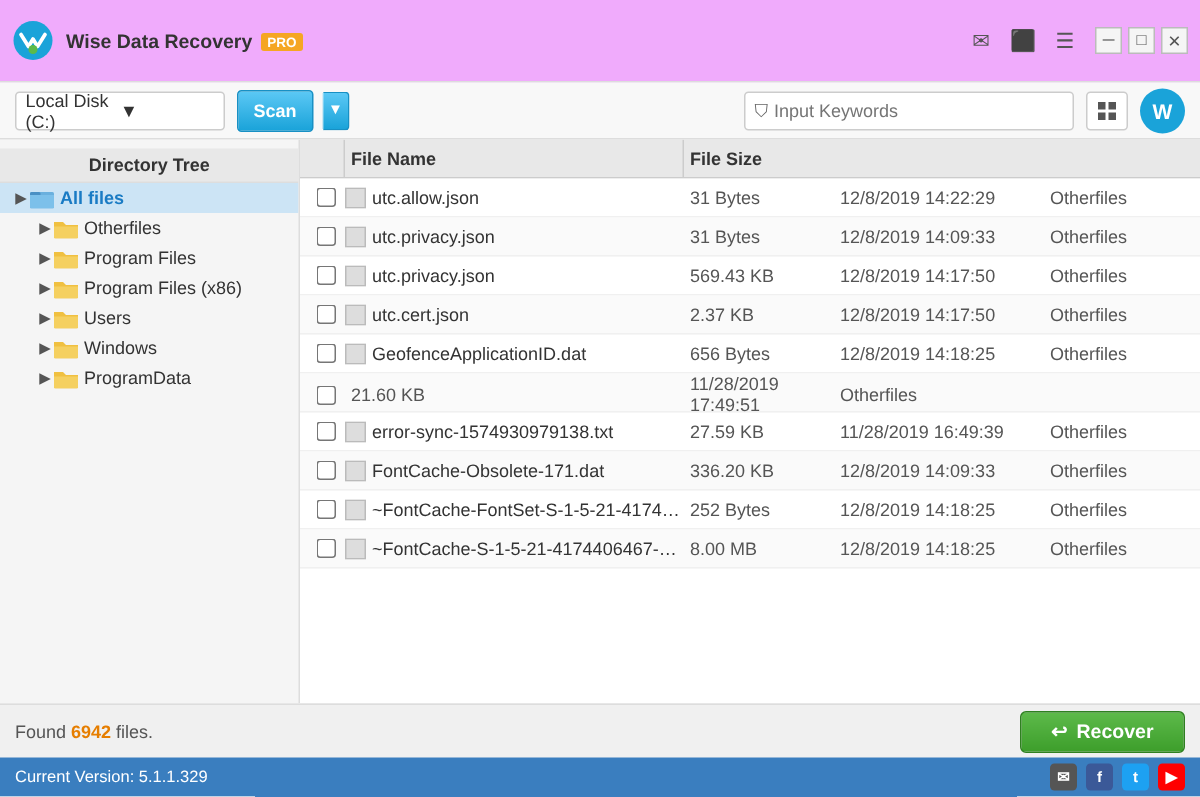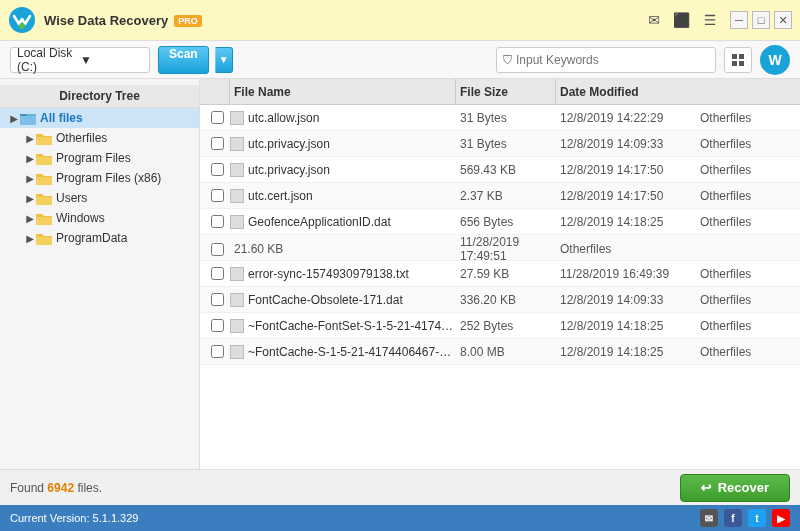--- a/index.html
+++ b/index.html
@@ -9,22 +9,22 @@
       font-family: 'Segoe UI', Arial, sans-serif;
       font-size: 12px;
       background: #f0f0f0;
       overflow: hidden;
       display: flex;
       flex-direction: column;
     }
 
     
     .title-bar {
-      background: #fef9c3;
-      height: 41px;
+      background: #f0abfc;
+      height: 55px;
       display: flex;
       align-items: center;
       padding: 0 8px;
       border-bottom: 1px solid #ddd;
       user-select: none;
     }
     .title-bar-logo {
       width: 28px;
       height: 28px;
       margin-right: 8px;
@@ -105,21 +105,21 @@
       flex: 1;
       font-size: 12px;
       color: #333;
     }
     .dropdown-arrow {
       color: #666;
       font-size: 10px;
     }
     .scan-btn {
       display: flex;
-      align-items: flex-start;
+      align-items: center;
       background: linear-gradient(to bottom, #5bc8f5, #1aa3d9);
       border: 1px solid #1890c4;
       border-radius: 3px;
       height: 28px;
       padding: 0 10px;
       color: white;
       font-size: 12px;
       font-weight: 600;
       cursor: pointer;
       gap: 4px;
@@ -540,21 +540,20 @@
       <span class="tree-label">ProgramData</span>
     </div>
   </div>
 
   <div class="file-panel">
 
     <div class="file-table-header">
       <div class="col-header"></div>
       <div class="col-header">File Name</div>
       <div class="col-header">File Size</div>
-      <div class="col-header">Date Modified</div>
     </div>
 
     <div class="file-list" id="file-list-container">
     <div class="file-row">
     <div class="file-checkbox">
       <input type="checkbox" style="">
     </div>
     <div class="file-name-cell">
       <div class="file-icon"></div>
       <span class="file-name-text">utc.allow.json</span>

